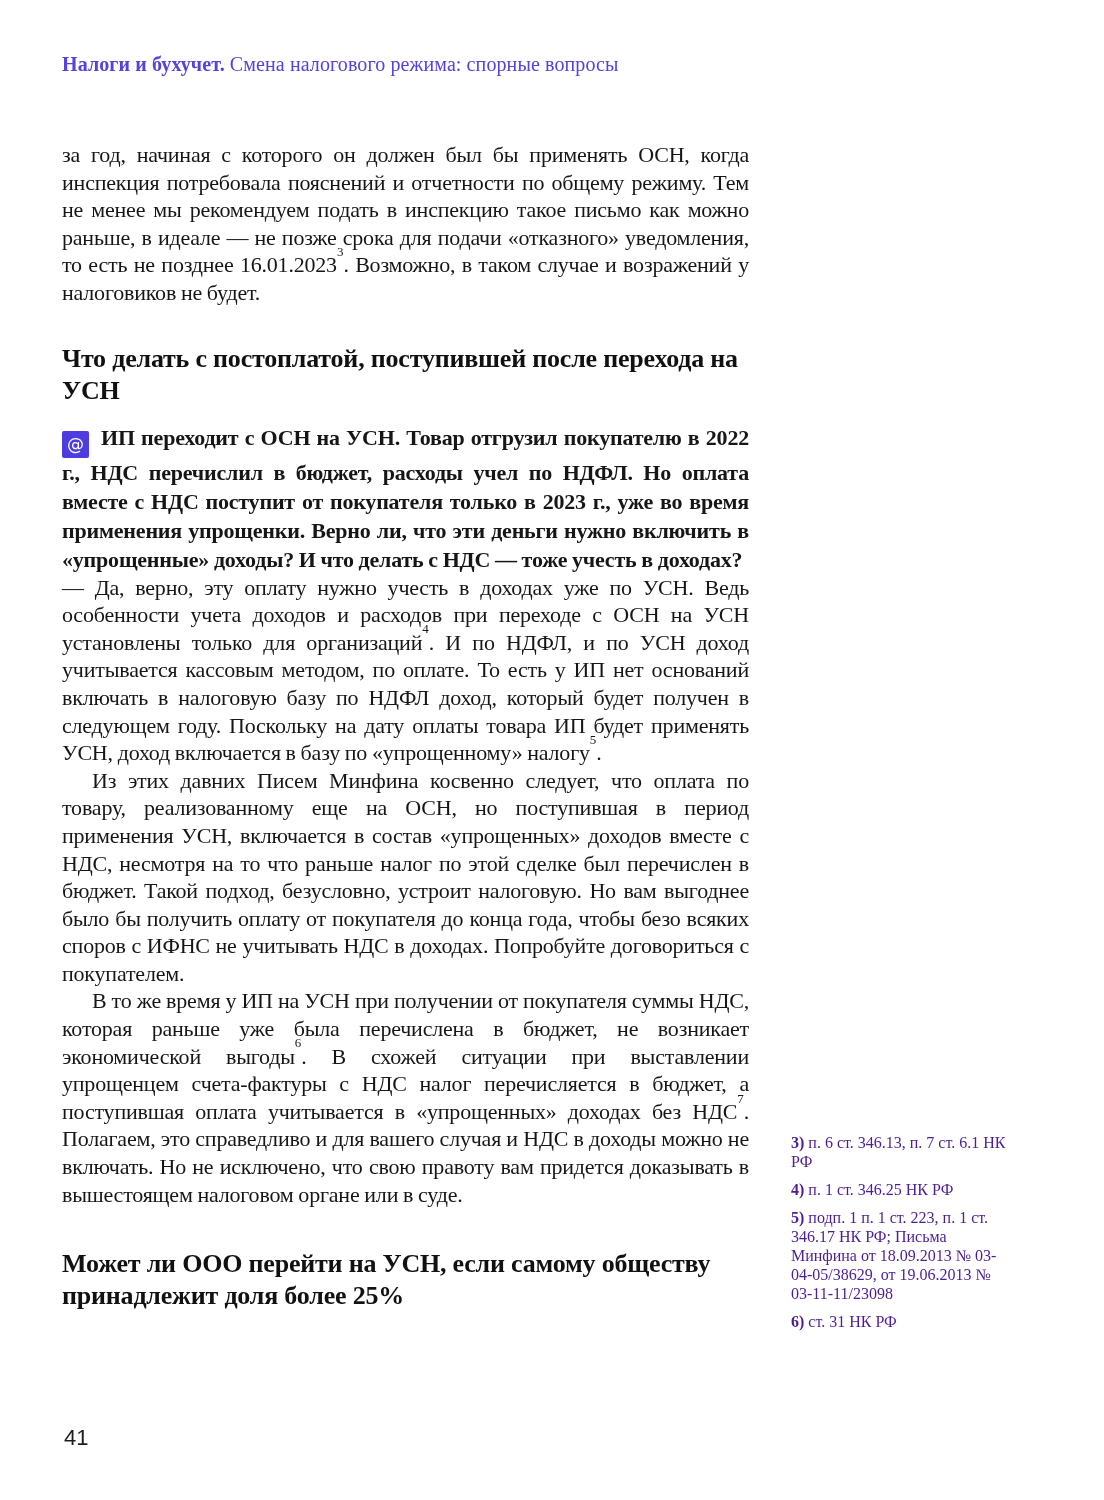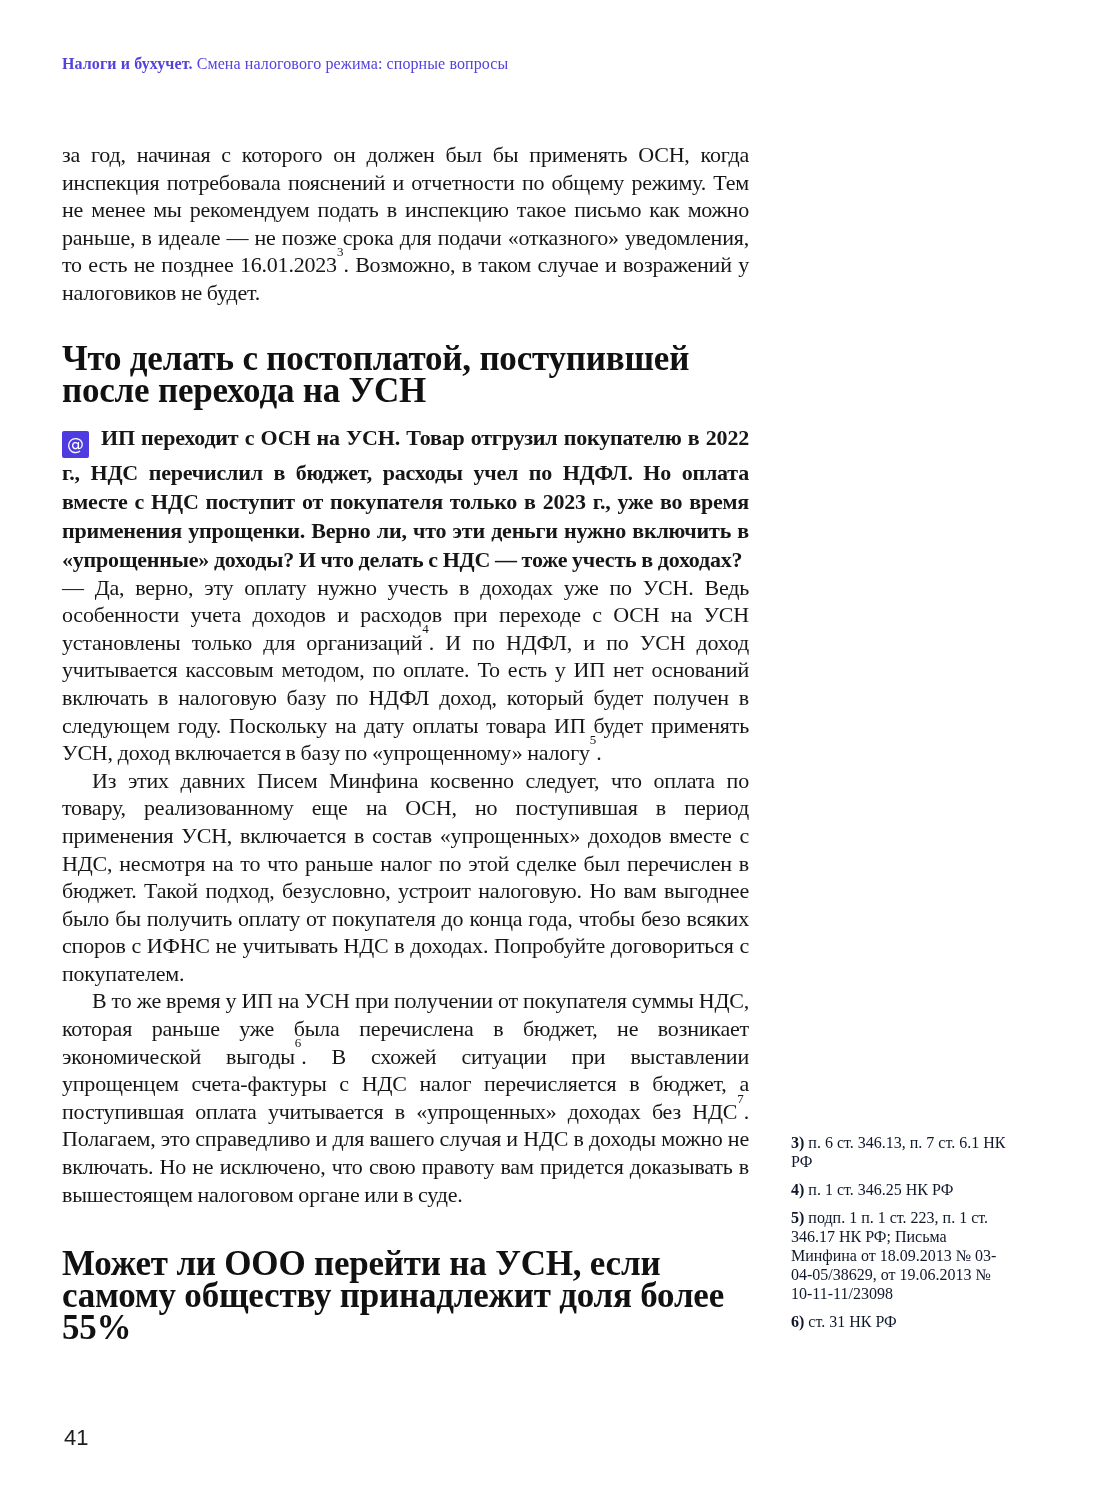--- a/index.html
+++ b/index.html
@@ -14,21 +14,21 @@
     color: #161616;
     overflow: hidden;
   }
 
   
   .runhead {
     position: absolute;
     left: 62px;
     top: 52px;
     width: 900px;
-    font-size: 16px;
+    font-size: 20px;
     line-height: 24px;
     color: #5542dd;
     letter-spacing: 0.1px;
   }
   .runhead .brand { font-weight: 700; }
   .runhead .topic { font-weight: 400; }
 
   
   .main {
     position: absolute;
@@ -37,21 +37,21 @@
     width: 687px;
   }
   .body {
     font-size: 22px;
     line-height: 27.6px;
     text-align: justify;
     letter-spacing: -0.2px;
     word-spacing: -0.5px;
   }
   .heading {
-    font-size: 35px;
+    font-size: 26px;
     line-height: 32px;
     font-weight: 700;
     letter-spacing: -0.2px;
     color: #111111;
     text-align: left;
   }
   .heading.h1 { margin: 36px 0 16px 0; }
   .heading.h2 { margin: 40px 0 16px 0; }
   .question {
     font-weight: 700;
@@ -83,21 +83,21 @@
   }
 
   
   .footnotes {
     position: absolute;
     left: 791px;
     top: 1133px;
     width: 218px;
     font-size: 16px;
     line-height: 19px;
-    color: #0f172a;
+    color: #4c1d95;
     text-align: left;
   }
   .footnote { margin-bottom: 9px; }
   .footnote .fn-num { font-weight: 700; }
 
   
   .folio {
     position: absolute;
     left: 64px;
     top: 1425px;
@@ -123,27 +123,27 @@
     <h2 class="heading h1">Что делать с постоплатой, поступившей после перехода на УСН</h2>
 
     <p class="body question"><span class="badge">@</span><span>ИП переходит с ОСН на УСН. Товар отгрузил покупателю в 2022 г., НДС перечислил в бюджет, расходы учел по НДФЛ. Но оплата вместе с НДС поступит от покупателя только в 2023 г., уже во время применения упрощенки. Верно ли, что эти деньги нужно включить в «упрощенные» доходы? И что делать с НДС — тоже учесть в доходах?</span></p>
 
     <p class="body"><span>— Да, верно, эту оплату нужно учесть в доходах уже по УСН. Ведь особенности учета доходов и расходов при переходе с ОСН на УСН установлены только для организаций</span><sup class="fnref">4</sup><span>. И по НДФЛ, и по УСН доход учитывается кассовым методом, по оплате. То есть у ИП нет оснований включать в налоговую базу по НДФЛ доход, который будет получен в следующем году. Поскольку на дату оплаты товара ИП будет применять УСН, доход включается в базу по «упрощенному» налогу</span><sup class="fnref">5</sup><span>.</span></p>
 
     <p class="body indent"><span>Из этих давних Писем Минфина косвенно следует, что оплата по товару, реализованному еще на ОСН, но поступившая в период применения УСН, включается в состав «упрощенных» доходов вместе с НДС, несмотря на то что раньше налог по этой сделке был перечислен в бюджет. Такой подход, безусловно, устроит налоговую. Но вам выгоднее было бы получить оплату от покупателя до конца года, чтобы безо всяких споров с ИФНС не учитывать НДС в доходах. Попробуйте договориться с покупателем.</span></p>
 
     <p class="body indent"><span>В то же время у ИП на УСН при получении от покупателя суммы НДС, которая раньше уже была перечислена в бюджет, не возникает экономической выгоды</span><sup class="fnref">6</sup><span>. В схожей ситуации при выставлении упрощенцем счета-фактуры с НДС налог перечисляется в бюджет, а поступившая оплата учитывается в «упрощенных» доходах без НДС</span><sup class="fnref">7</sup><span>. Полагаем, это справедливо и для вашего случая и НДС в доходы можно не включать. Но не исключено, что свою правоту вам придется доказывать в вышестоящем налоговом органе или в суде.</span></p>
 
-    <h2 class="heading h2">Может ли ООО перейти на УСН, если самому обществу принадлежит доля более 55%</h2>
+    <h2 class="heading h2">Может ли ООО перейти на УСН, если самому обществу принадлежит доля более 25%</h2>
 
 
   </div>
 
   <aside class="footnotes">
     <div class="footnote"><span class="fn-num">3)</span> <span>п. 6 ст. 346.13, п. 7 ст. 6.1 НК РФ</span></div>
     <div class="footnote"><span class="fn-num">4)</span> <span>п. 1 ст. 346.25 НК РФ</span></div>
-    <div class="footnote"><span class="fn-num">5)</span> <span>подп. 1 п. 1 ст. 223, п. 1 ст. 346.17 НК РФ; Письма Минфина от 18.09.2013 № 03-04-05/38629, от 19.06.2013 № 10-11-11/23098</span></div>
+    <div class="footnote"><span class="fn-num">5)</span> <span>подп. 1 п. 1 ст. 223, п. 1 ст. 346.17 НК РФ; Письма Минфина от 18.09.2013 № 03-04-05/38629, от 19.06.2013 № 03-11-11/23098</span></div>
     <div class="footnote"><span class="fn-num">6)</span> <span>ст. 31 НК РФ</span></div>
   </aside>
 
   <div class="folio">41</div>
 
 </div>
 
 </body></html>

